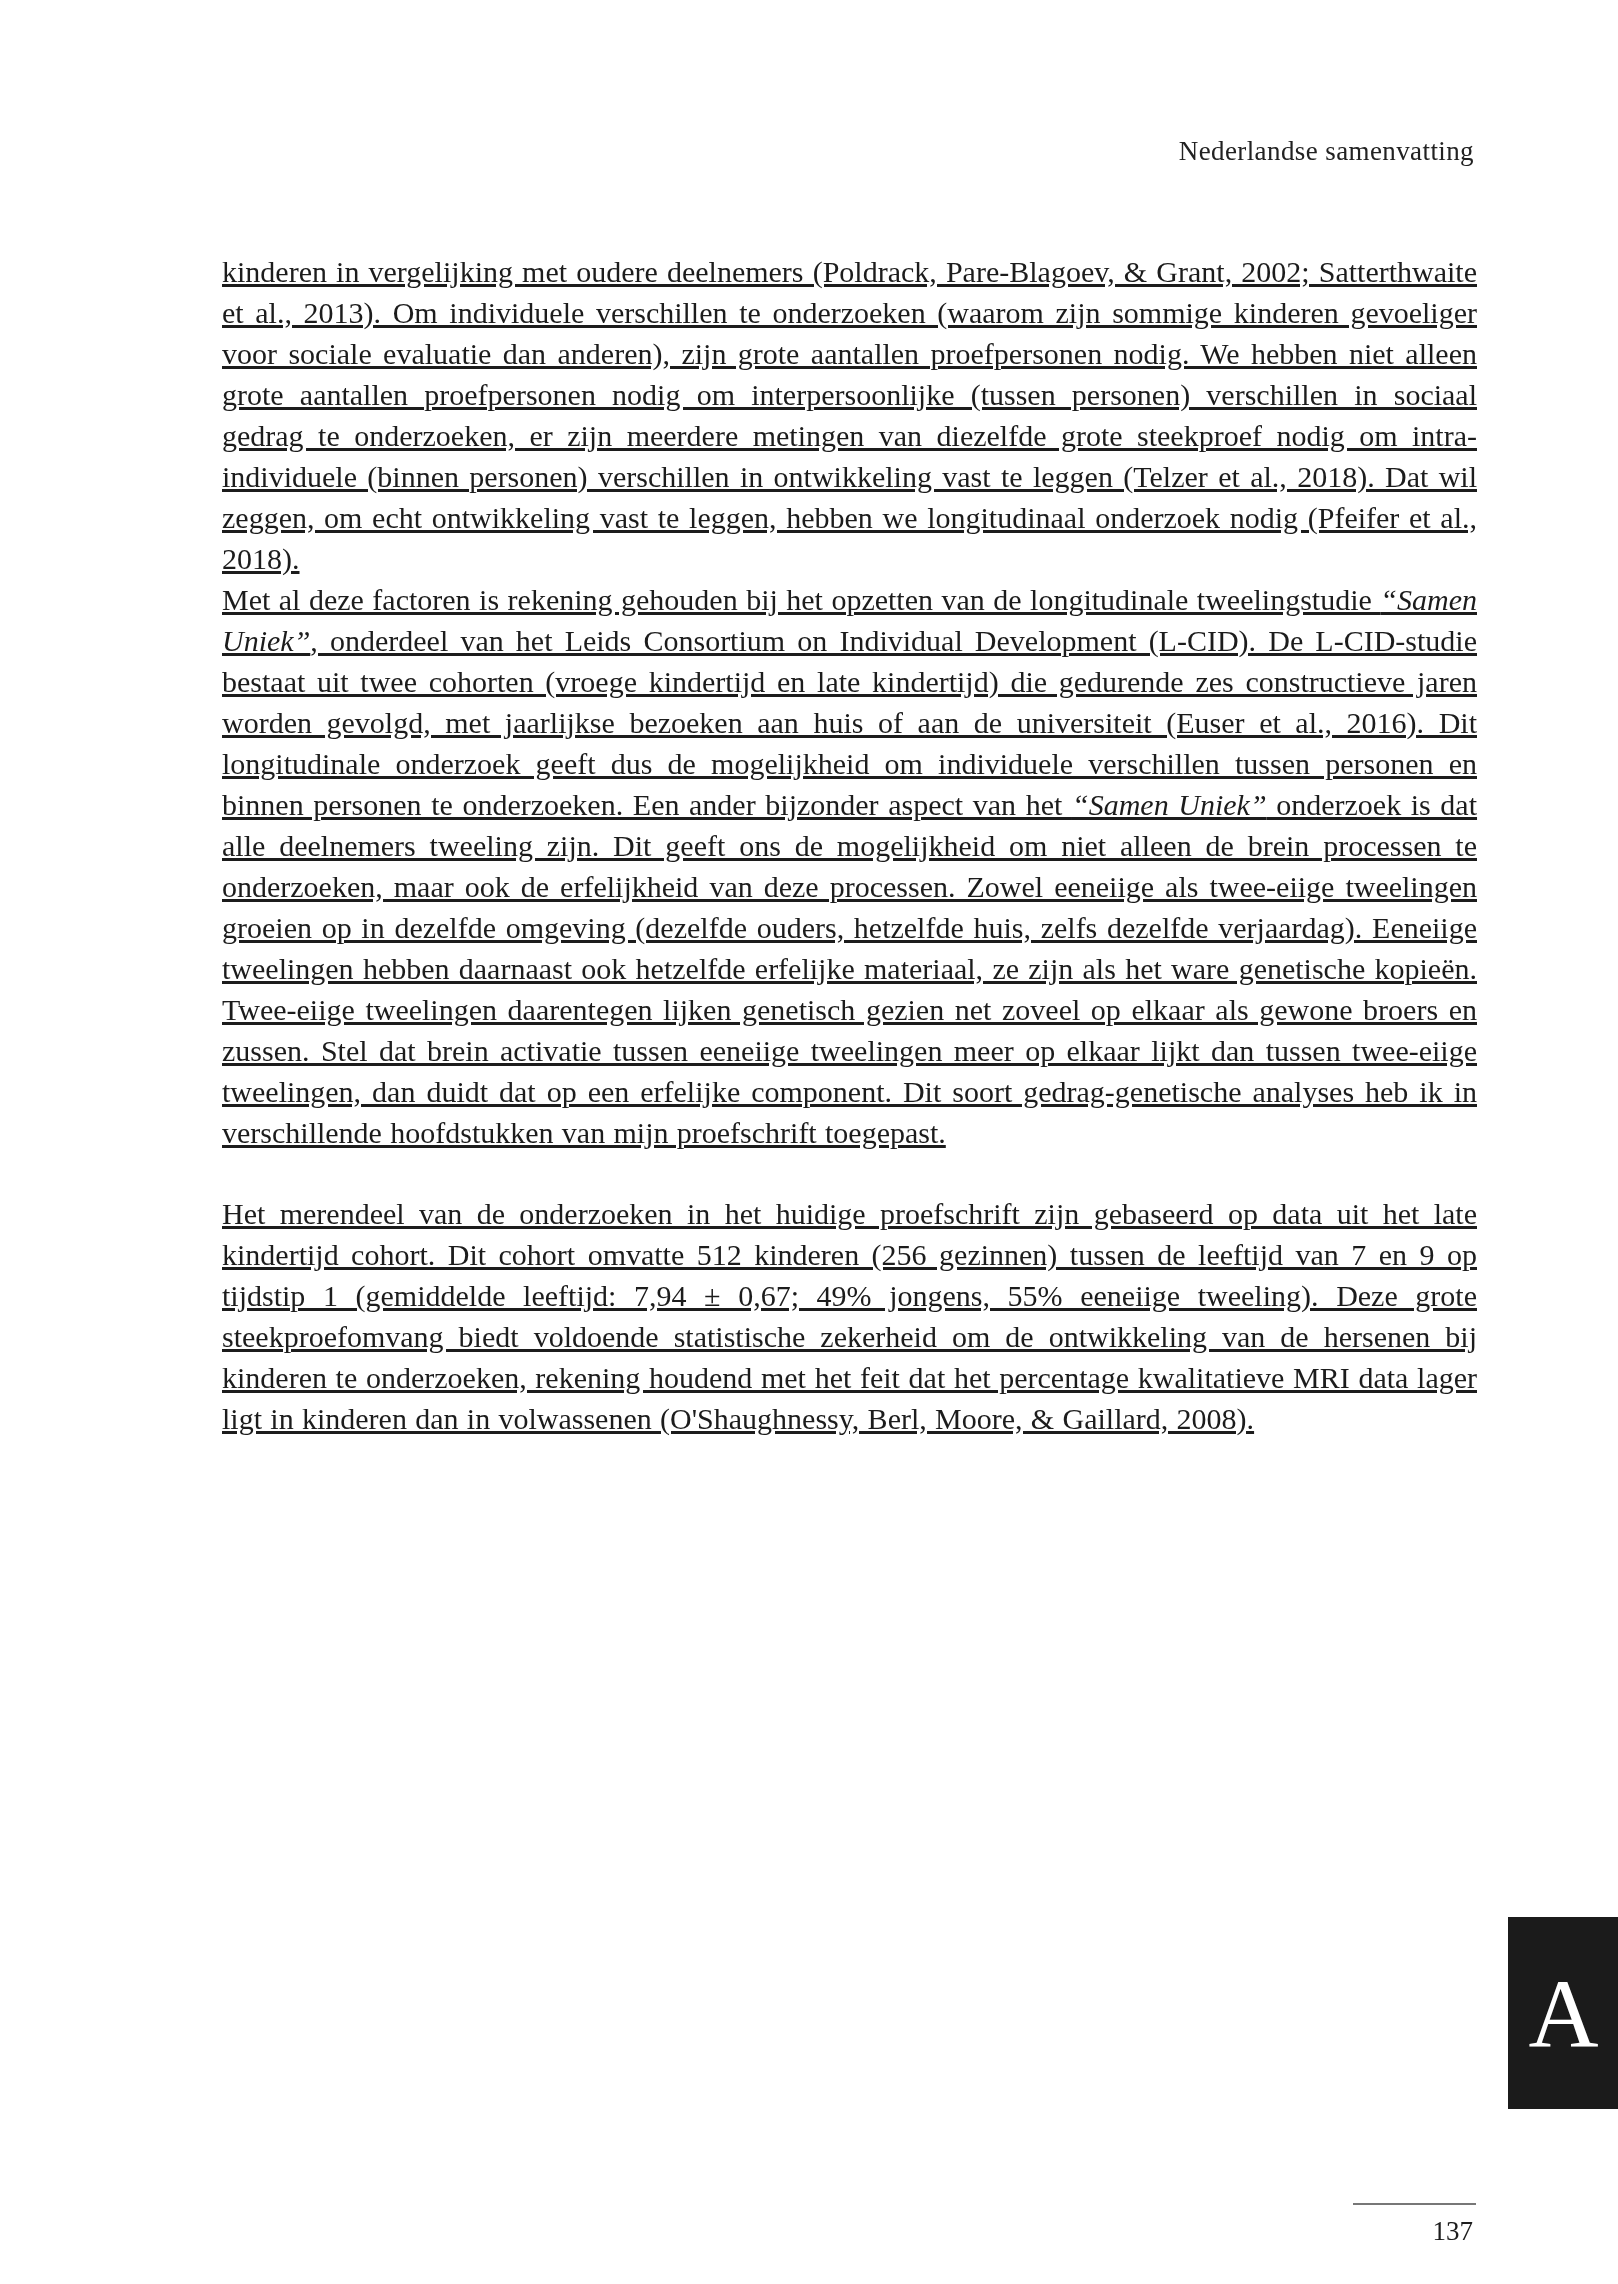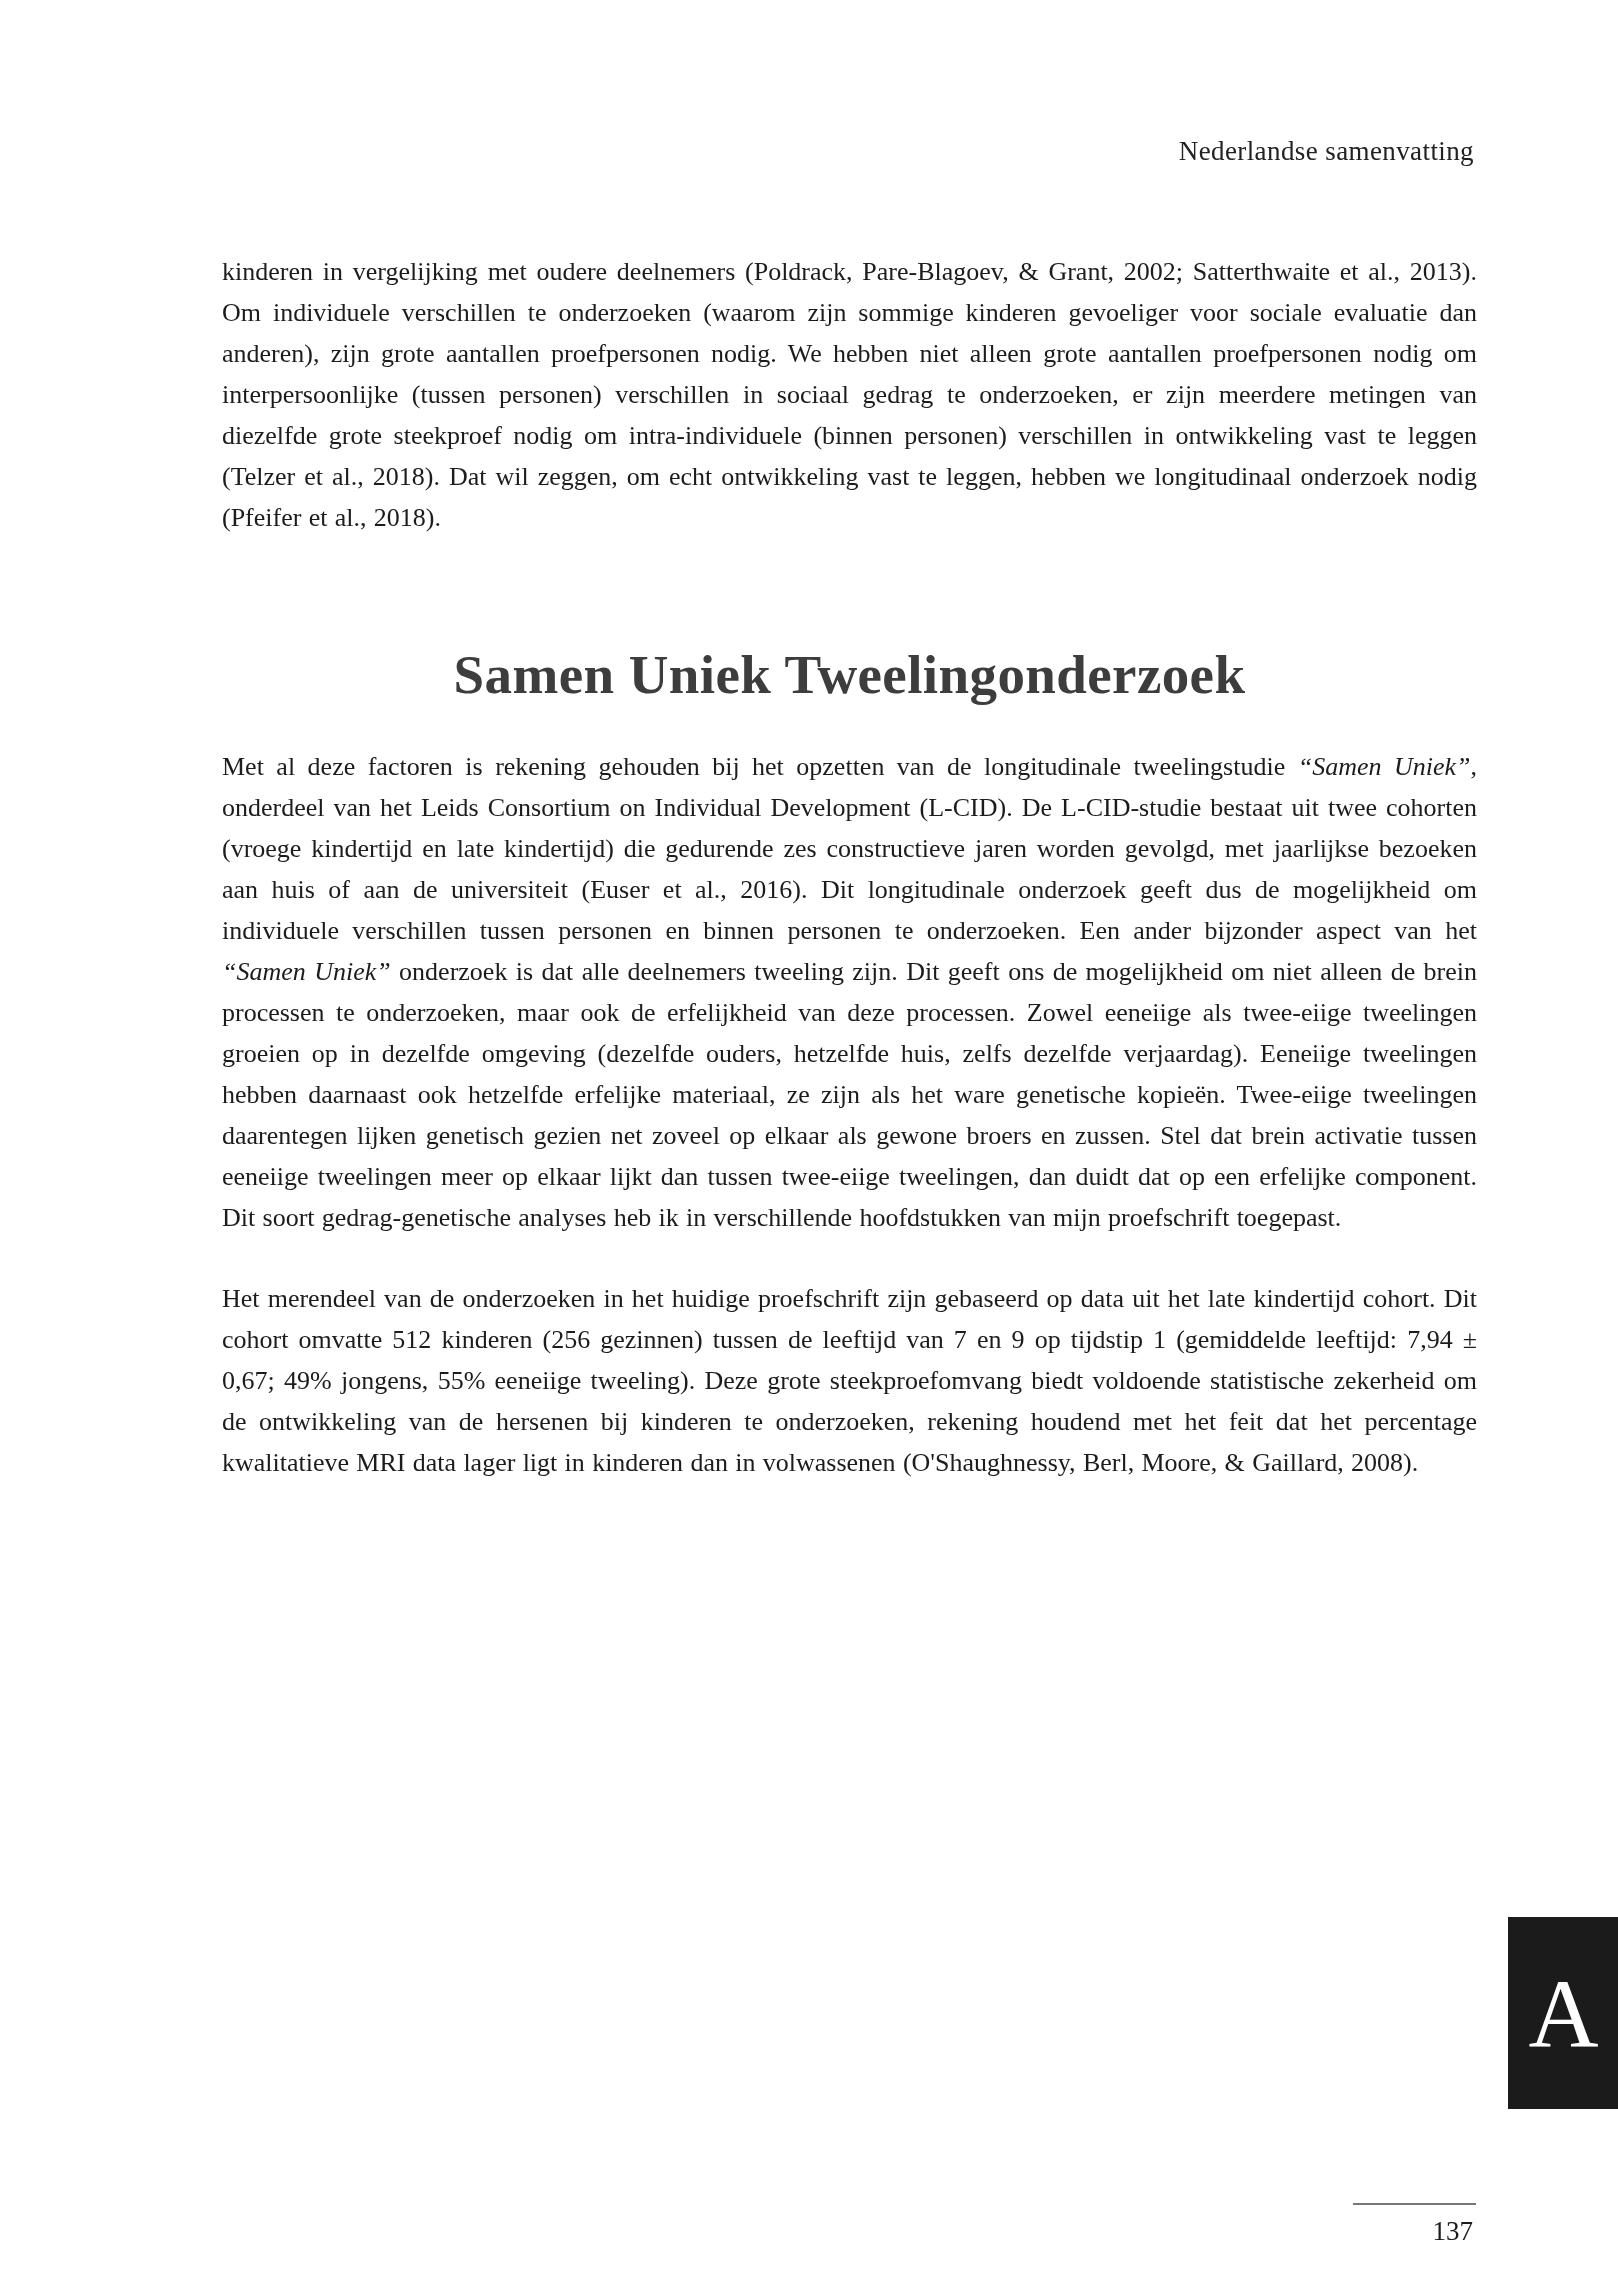--- a/index.html
+++ b/index.html
@@ -21,25 +21,26 @@
     color: #222222;
     letter-spacing: 0.4px;
   }
   .content {
     position: absolute;
     left: 222px;
     top: 251px;
     width: 1255px;
   }
   .para {
-    font-size: 26px;
+    font-size: 30px;
     line-height: 41px;
     text-align: justify;
     color: #1c1c1c;
     word-spacing: 0.8px;
+    text-decoration: underline;
   }
   .section-title {
     font-size: 55px;
     font-weight: bold;
     color: #3d3d3d;
     text-align: center;
     margin-top: 105px;
     margin-bottom: 40px;
     letter-spacing: 0.4px;
   }
@@ -83,21 +84,20 @@
 <body>
 
 <div class="page">
 
   <div class="running-header">Nederlandse samenvatting</div>
 
   <div class="content">
 
     <p class="para">kinderen in vergelijking met oudere deelnemers (Poldrack, Pare-Blagoev, &amp; Grant, 2002; Satterthwaite et al., 2013). Om individuele verschillen te onderzoeken (waarom zijn sommige kinderen gevoeliger voor sociale evaluatie dan anderen), zijn grote aantallen proefpersonen nodig. We hebben niet alleen grote aantallen proefpersonen nodig om interpersoonlijke (tussen personen) verschillen in sociaal gedrag te onderzoeken, er zijn meerdere metingen van diezelfde grote steekproef nodig om intra-individuele (binnen personen) verschillen in ontwikkeling vast te leggen (Telzer et al., 2018). Dat wil zeggen, om echt ontwikkeling vast te leggen, hebben we longitudinaal onderzoek nodig (Pfeifer et al., 2018).</p>
 
-    <h1 class="section-title">Samen Uniek Tweelingonderzoek</h1>
 
     <p class="para"><span>Met al deze factoren is rekening gehouden bij het opzetten van de longitudinale tweelingstudie </span><span class="italic">“Samen Uniek”</span><span>, onderdeel van het Leids Consortium on Individual Development (L-CID). De L-CID-studie bestaat uit twee cohorten (vroege kindertijd en late kindertijd) die gedurende zes constructieve jaren worden gevolgd, met jaarlijkse bezoeken aan huis of aan de universiteit (Euser et al., 2016). Dit longitudinale onderzoek geeft dus de mogelijkheid om individuele verschillen tussen personen en binnen personen te onderzoeken. Een ander bijzonder aspect van het </span><span class="italic">“Samen Uniek”</span><span> onderzoek is dat alle deelnemers tweeling zijn. Dit geeft ons de mogelijkheid om niet alleen de brein processen te onderzoeken, maar ook de erfelijkheid van deze processen. Zowel eeneiige als twee-eiige tweelingen groeien op in dezelfde omgeving (dezelfde ouders, hetzelfde huis, zelfs dezelfde verjaardag). Eeneiige tweelingen hebben daarnaast ook hetzelfde erfelijke materiaal, ze zijn als het ware genetische kopieën. Twee-eiige tweelingen daarentegen lijken genetisch gezien net zoveel op elkaar als gewone broers en zussen. Stel dat brein activatie tussen eeneiige tweelingen meer op elkaar lijkt dan tussen twee-eiige tweelingen, dan duidt dat op een erfelijke component. Dit soort gedrag-genetische analyses heb ik in verschillende hoofdstukken van mijn proefschrift toegepast.</span></p>
 
     <div class="para-gap"></div>
 
     <p class="para">Het merendeel van de onderzoeken in het huidige proefschrift zijn gebaseerd op data uit het late kindertijd cohort. Dit cohort omvatte 512 kinderen (256 gezinnen) tussen de leeftijd van 7 en 9 op tijdstip 1 (gemiddelde leeftijd: 7,94 ± 0,67; 49% jongens, 55% eeneiige tweeling). Deze grote steekproefomvang biedt voldoende statistische zekerheid om de ontwikkeling van de hersenen bij kinderen te onderzoeken, rekening houdend met het feit dat het percentage kwalitatieve MRI data lager ligt in kinderen dan in volwassenen (O'Shaughnessy, Berl, Moore, &amp; Gaillard, 2008).</p>
 
   </div>
 
   <div class="chapter-tab">

